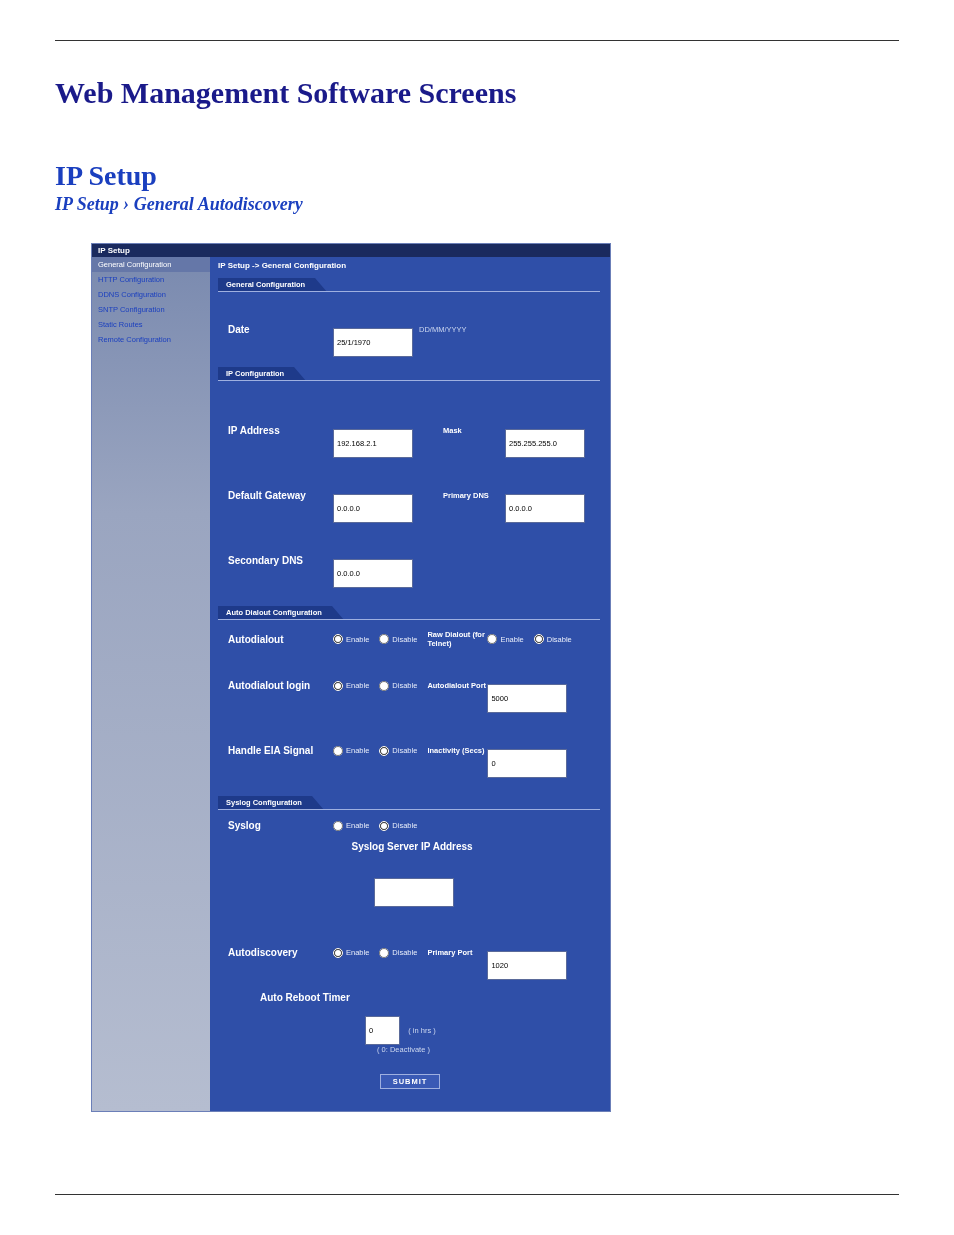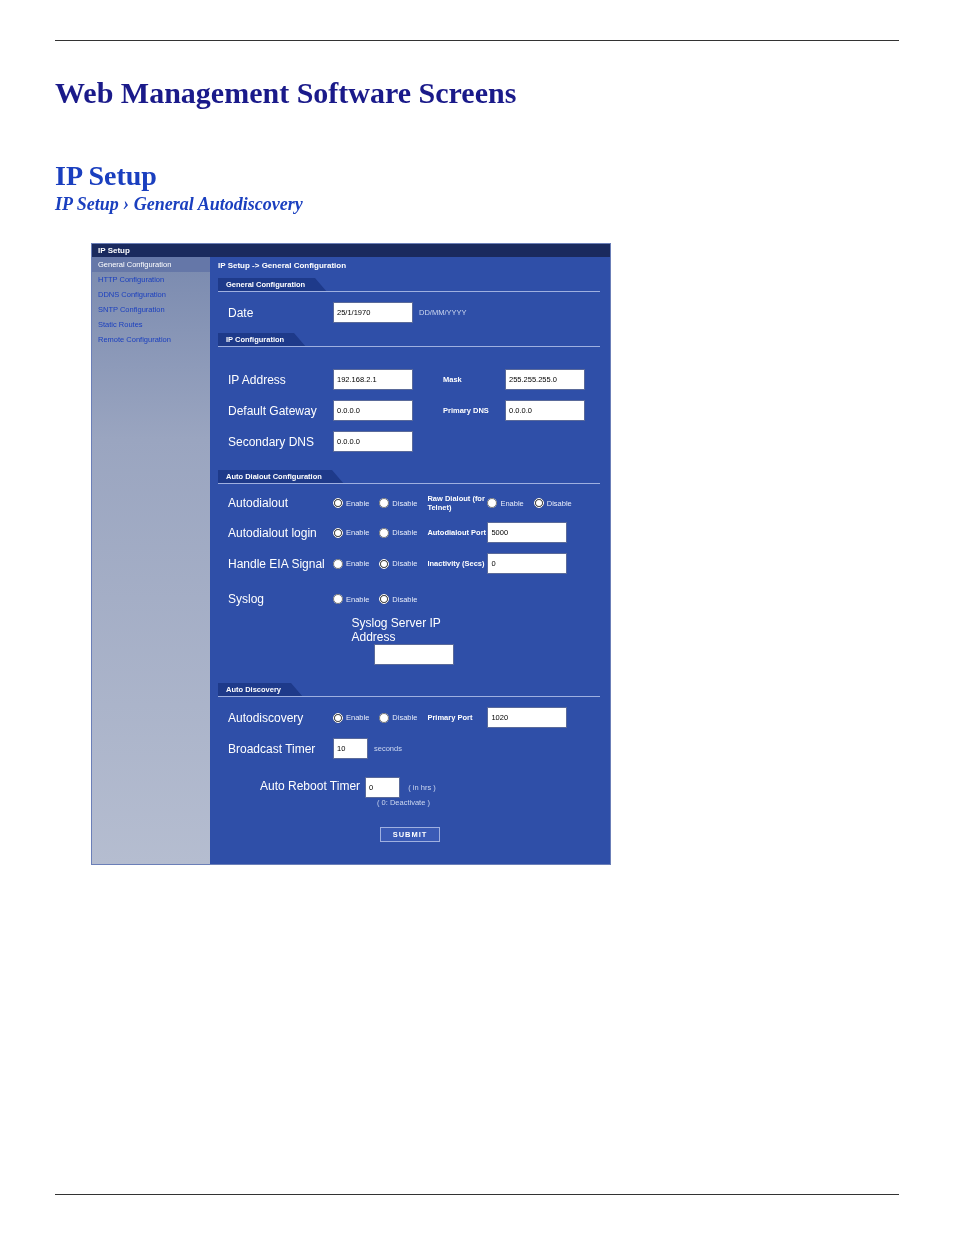--- a/index.html
+++ b/index.html
@@ -103,41 +103,42 @@
     border-bottom: 1px solid #9fb0e0;
   }
   .form-area { padding: 0 10px 0 18px; }
   .row {
     display: flex;
     align-items: center;
     margin: 10px 0;
   }
   .lbl {
     width: 105px;
-    font-size: 12px;
-    font-weight: normal;
+    font-size: 10px;
+    font-weight: bold;
     color: #fff;
     flex-shrink: 0;
   }
   .lbl2 {
     width: 62px;
     font-size: 7.5px;
     font-weight: bold;
     color: #fff;
     flex-shrink: 0;
     margin-left: 10px;
   }
   input[type=text].fld {
     font-family: Verdana, Arial, sans-serif;
     font-size: 7.5px;
     padding: 1px 3px;
-    height: 21px;
+    height: 29px;
     background: #fff;
     color: #000;
     border: 1px solid #5a6a9a;
+    margin-top: 26px;
   }
   .w80 { width: 80px; }
   .w35 { width: 35px; }
   .hint {
     font-size: 7.5px;
     color: #cdd8f0;
     margin-left: 6px;
   }
   .radio-set { display: flex; align-items: center; gap: 10px; font-size: 7.5px; color:#e8edfa; }
   .radio-set label { display:flex; align-items:center; gap:3px; cursor:pointer; }
@@ -275,64 +276,59 @@
             <label>
                 <input type="radio" checked="" style="">
                 <span>Disable</span>
               </label>
           </span>
           <span class="lbl2" style="width:60px;">Inactivity (Secs)</span>
           <input type="text" class="fld w80" value="0" style="">
         </div>
       </div>
 
+      <div class="panel-header">
+        <span class="tab">Syslog Configuration</span>
+        <span class="line"></span>
+      </div>
       <div class="form-area">
         <div class="row">
           <span class="lbl">Syslog</span>
           <span class="radio-set">
             <label>
                 <input type="radio" style="">
                 <span>Enable</span>
               </label>
             <label>
                 <input type="radio" checked="" style="">
                 <span>Disable</span>
               </label>
           </span>
         </div>
         <div class="row" style="margin-bottom:18px;flex-direction:column;">
           <span class="lbl" style="width:125px;">Syslog Server IP Address</span>
           <input type="text" class="fld w80" value="" style="">
         </div>
       </div>
 
-      <div class="panel-header">
-        <span class="tab">Auto Discovery</span>
-        <span class="line"></span>
-      </div>
       <div class="form-area">
         <div class="row">
           <span class="lbl">Autodiscovery</span>
           <span class="radio-set">
             <label>
                 <input type="radio" checked="" style="">
                 <span>Enable</span>
               </label>
             <label>
                 <input type="radio" style="">
                 <span>Disable</span>
               </label>
           </span>
           <span class="lbl2" style="width:60px;">Primary Port</span>
           <input type="text" class="fld w80" value="1020" style="">
-        </div>
-        <div class="row" style="margin-bottom:18px;">
-          <span class="lbl">Broadcast Timer</span>
-          <input type="text" class="fld w35" value="10" style="">
-          <span class="hint">seconds</span>
         </div>
       </div>
 
       <div class="form-area">
         <div class="row" style="align-items:flex-start;">
           <span class="lbl" style="padding-top:2px;margin-left:32px;">Auto Reboot Timer</span>
           <div>
             <input type="text" class="fld w35" value="0" style="">
             <span class="hint">( in hrs )</span><br>
             <span class="hint" style="margin-left:12px;">( 0: Deactivate )</span>

